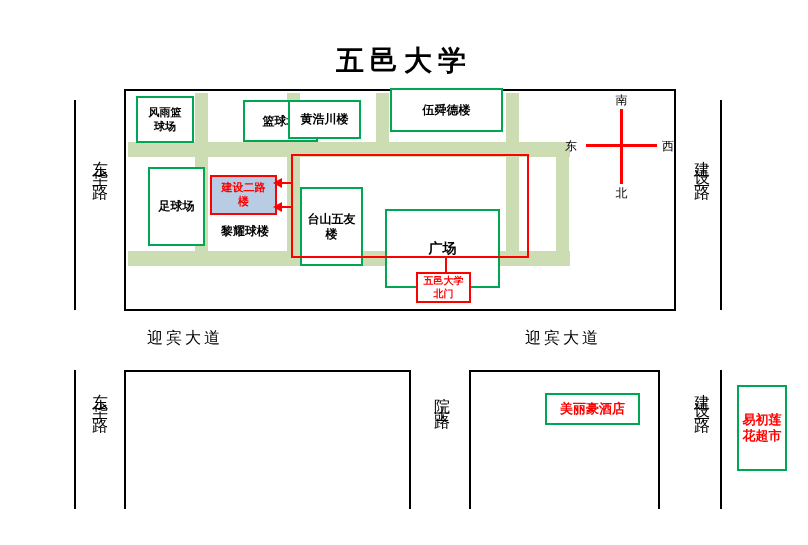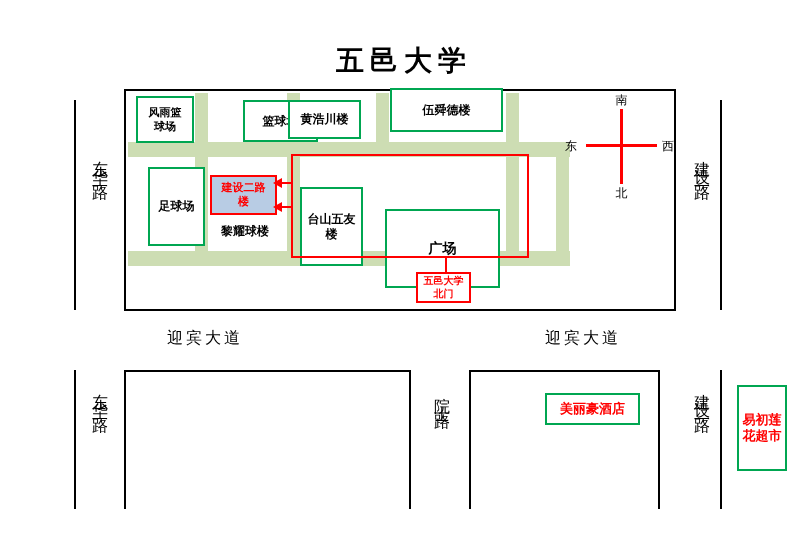--- a/index.html
+++ b/index.html
@@ -30,21 +30,21 @@
     position:absolute;width:0;height:0;z-index:3;
     border-top:5px solid transparent;border-bottom:5px solid transparent;
     border-right:9px solid var(--route-red,#FF0000);
   }
   .vlabel{
     position:absolute;writing-mode:vertical-rl;text-orientation:upright;
     font-size:16px;letter-spacing:8px;z-index:2;
     font-family:"Liberation Serif", serif;
   }
   .hlabel{
-    position:absolute;font-size:16px;letter-spacing:3px;text-align:right;z-index:2;
+    position:absolute;font-size:16px;letter-spacing:3px;text-align:left;z-index:2;
     font-family:"Liberation Serif", serif;
   }
   .clabel{position:absolute;font-size:12px;text-align:center;z-index:2;font-family:"Liberation Serif", serif;}
 </style>
 </head>
 <body>
 
 <div id="map">
 
   <div class="title">五邑大学</div>

